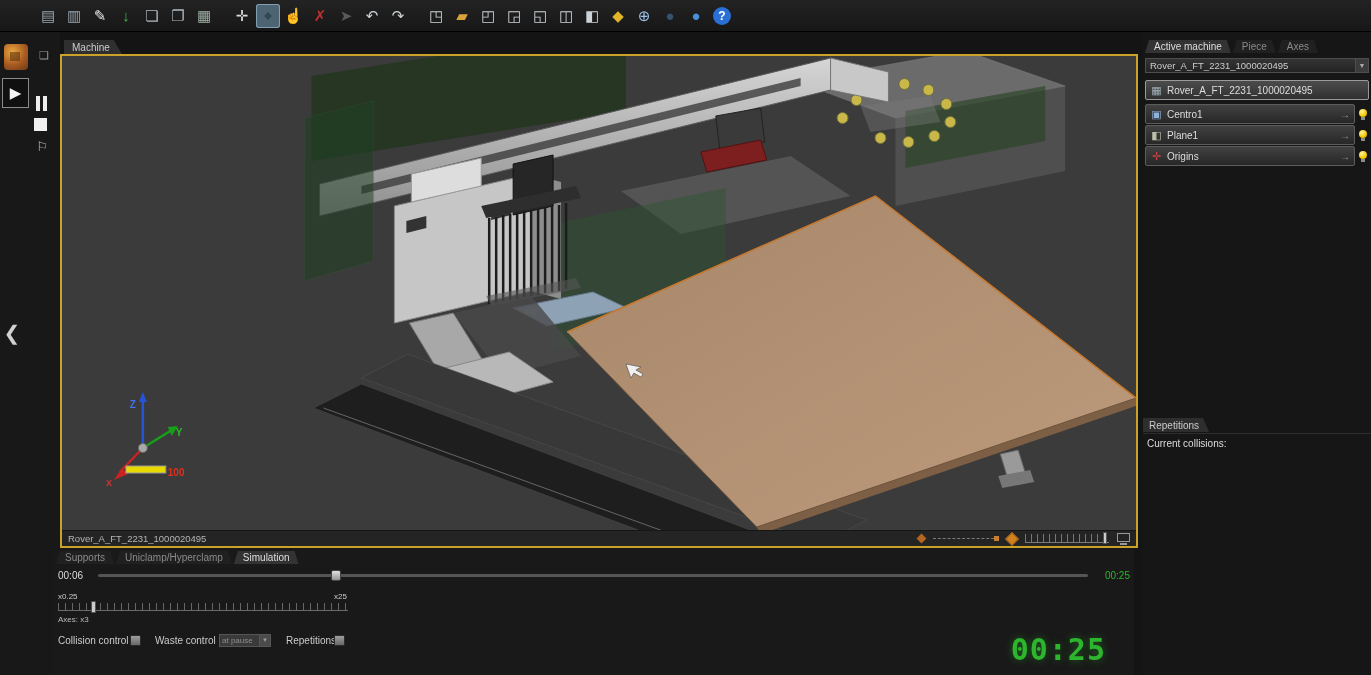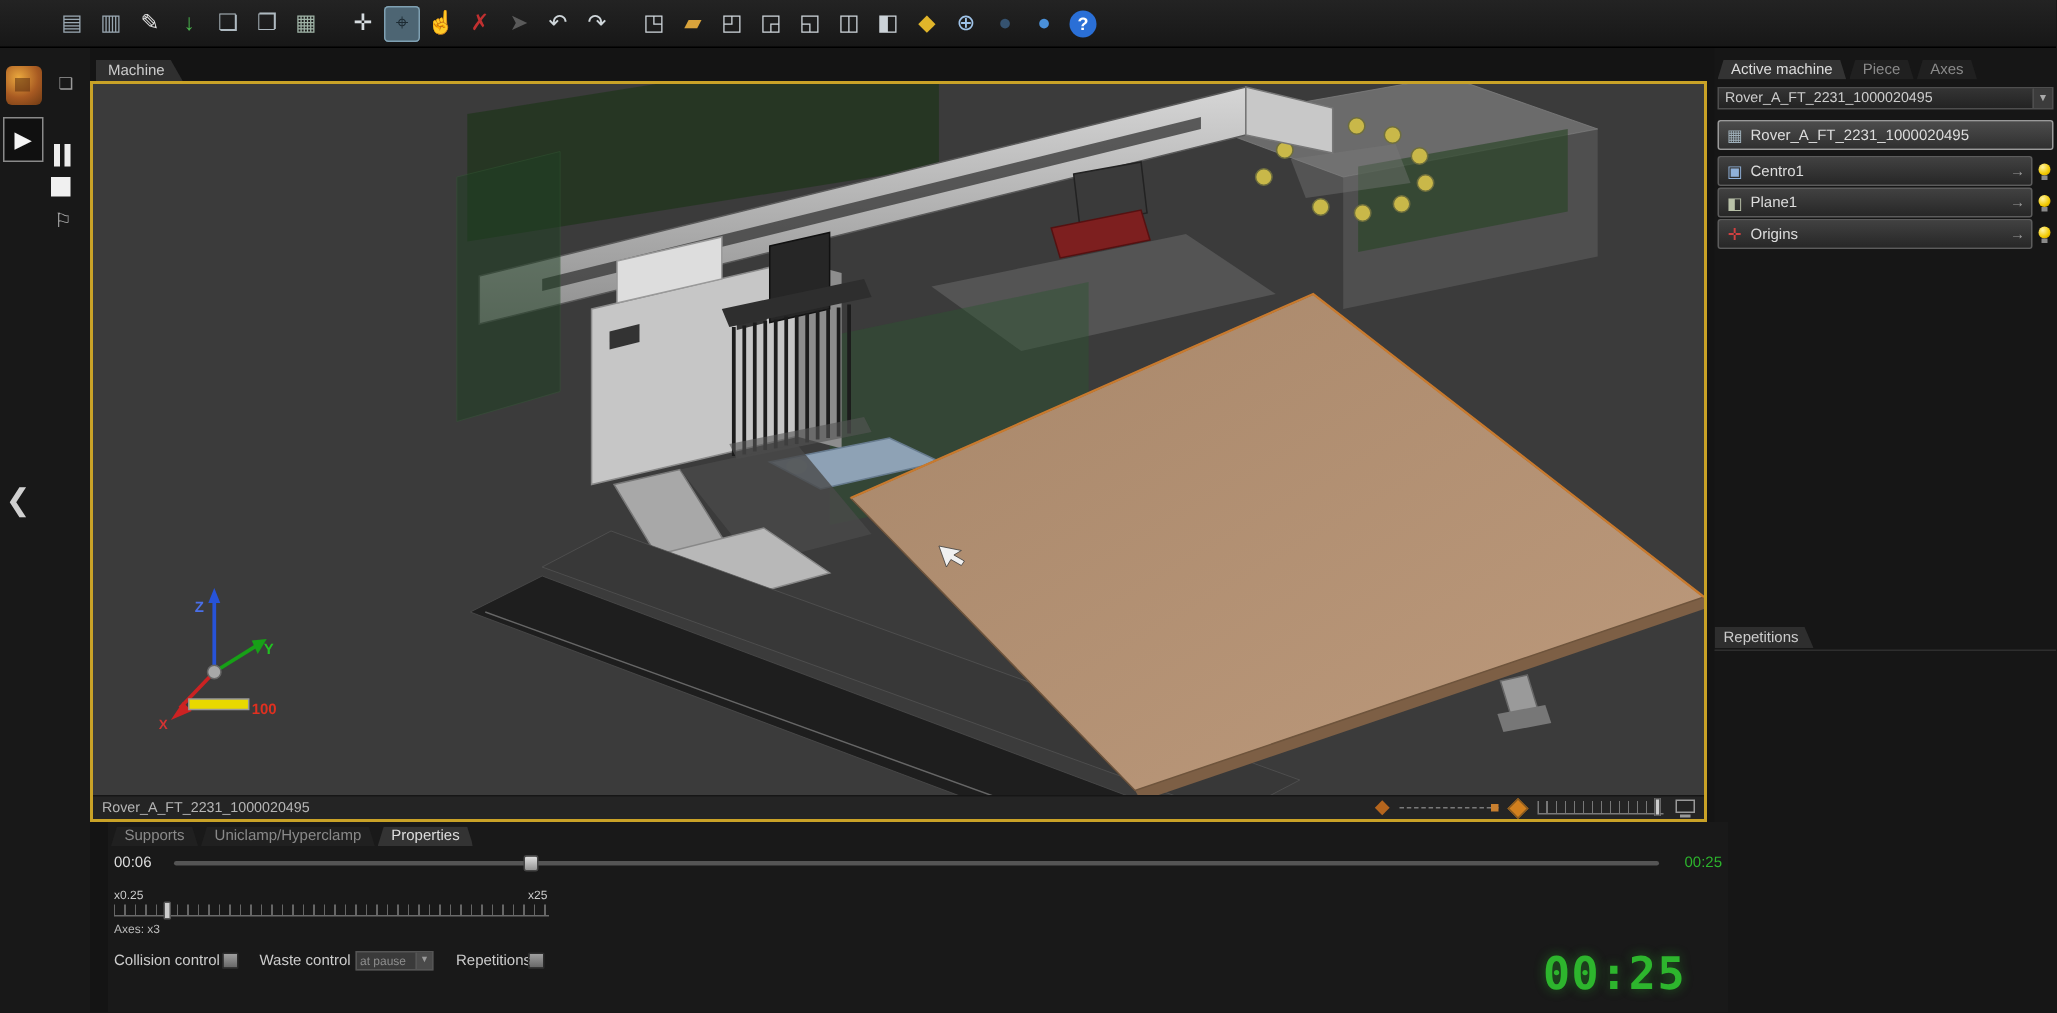--- a/index.html
+++ b/index.html
@@ -80,21 +80,21 @@
   .bulb{width:12px;display:flex;flex-direction:column;align-items:center;margin-left:2px;}
   .bulb b{width:8px;height:8px;border-radius:50%;background:radial-gradient(circle at 35% 30%,#fff3a0,#f2c900 60%,#b98c00);}
   .bulb i{width:4px;height:3px;background:#8a8a8a;}
   .props{position:absolute;top:383px;left:0;right:0;}
   .props-head{display:inline-block;background:#2e2e2e;color:#ccc;font-size:10px;padding:2px 10px 1px 6px;
               clip-path:polygon(0 0,calc(100% - 6px) 0,100% 100%,0 100%);}
   .props-line{border-top:1px solid #2e2e2e;}
   .props-body{padding:4px 4px;font-size:10px;color:#ddd;}
 
   
-  .bottom-panel{position:absolute;left:72px;top:548px;width:1080px;height:127px;background:#191919;}
+  .bottom-panel{position:absolute;left:54px;top:548px;width:1080px;height:127px;background:#191919;}
   .bp-tabs{position:absolute;top:3px;left:2px;display:flex;gap:2px;}
   .bp-row-time{position:absolute;top:22px;left:4px;right:4px;display:flex;align-items:center;}
   .t-cur{width:32px;font-size:10px;color:#ddd;}
   .t-track{flex:1;height:3px;background:#555;border-radius:2px;position:relative;margin:0 8px;}
   .t-handle{position:absolute;top:-4px;width:10px;height:11px;border:1px solid #444;border-radius:2px;
             background:linear-gradient(#e0e0e0,#949494);margin-left:-5px;cursor:pointer;}
   .t-total{width:34px;font-size:10px;text-align:right;color:#2db52d;}
   .speed{position:absolute;top:44px;left:4px;width:300px;}
   .speed .labels{position:relative;height:9px;font-size:8px;color:#ccc;}
   .speed .labels .min{position:absolute;left:0;}
@@ -358,28 +358,29 @@
         </div>
         <span class="bulb">
             <b></b>
             <i></i>
           </span>
       </div>
     </div>
     <div class="props">
       <span class="props-head">Repetitions</span>
       <div class="props-line"></div>
+      <div class="props-body">Current collisions:</div>
     </div>
   </div>
 
   <div class="bottom-panel">
     <div class="bp-tabs">
       <span class="tab">Supports</span>
       <span class="tab">Uniclamp/Hyperclamp</span>
-      <span class="tab active">Properties</span>
+      <span class="tab active">Simulation</span>
     </div>
 
     <div class="bp-row-time">
       <span class="t-cur">00:06</span>
       <span class="t-track">
         <span class="t-handle" style="left: 24%;"></span>
       </span>
       <span class="t-total" style="color: rgb(45, 181, 45);">00:25</span>
     </div>
 

